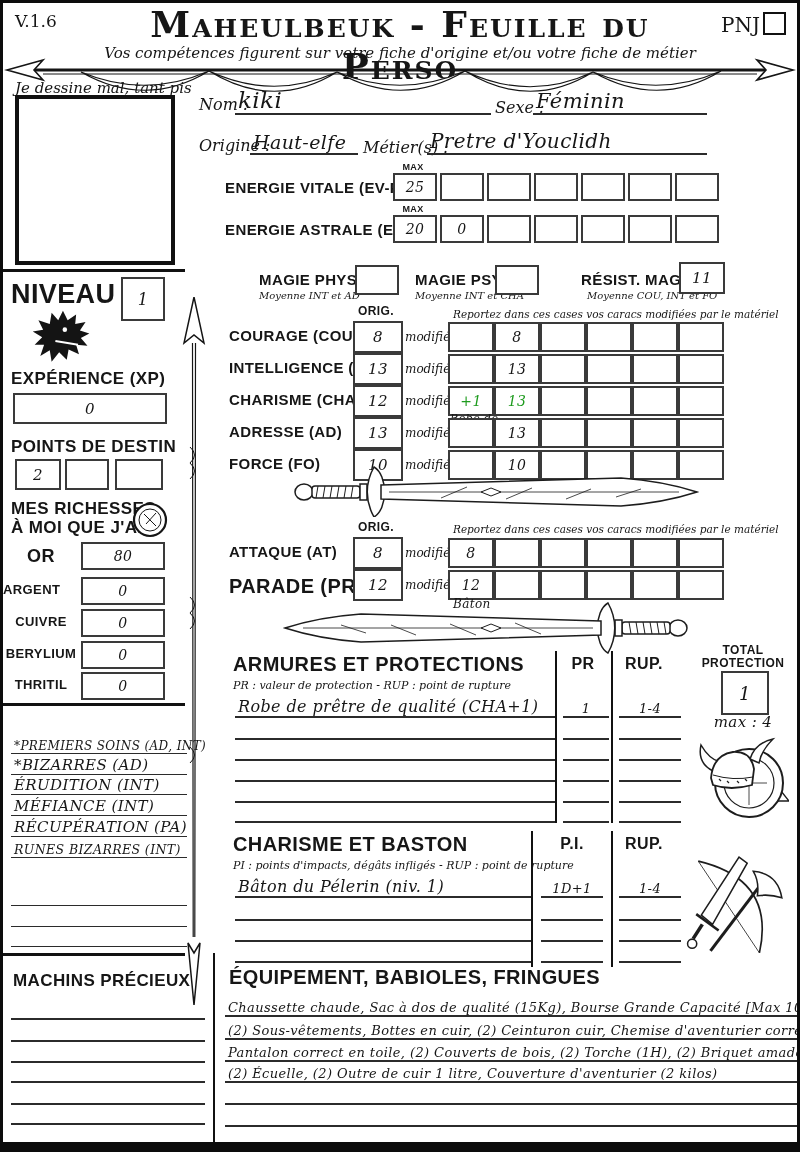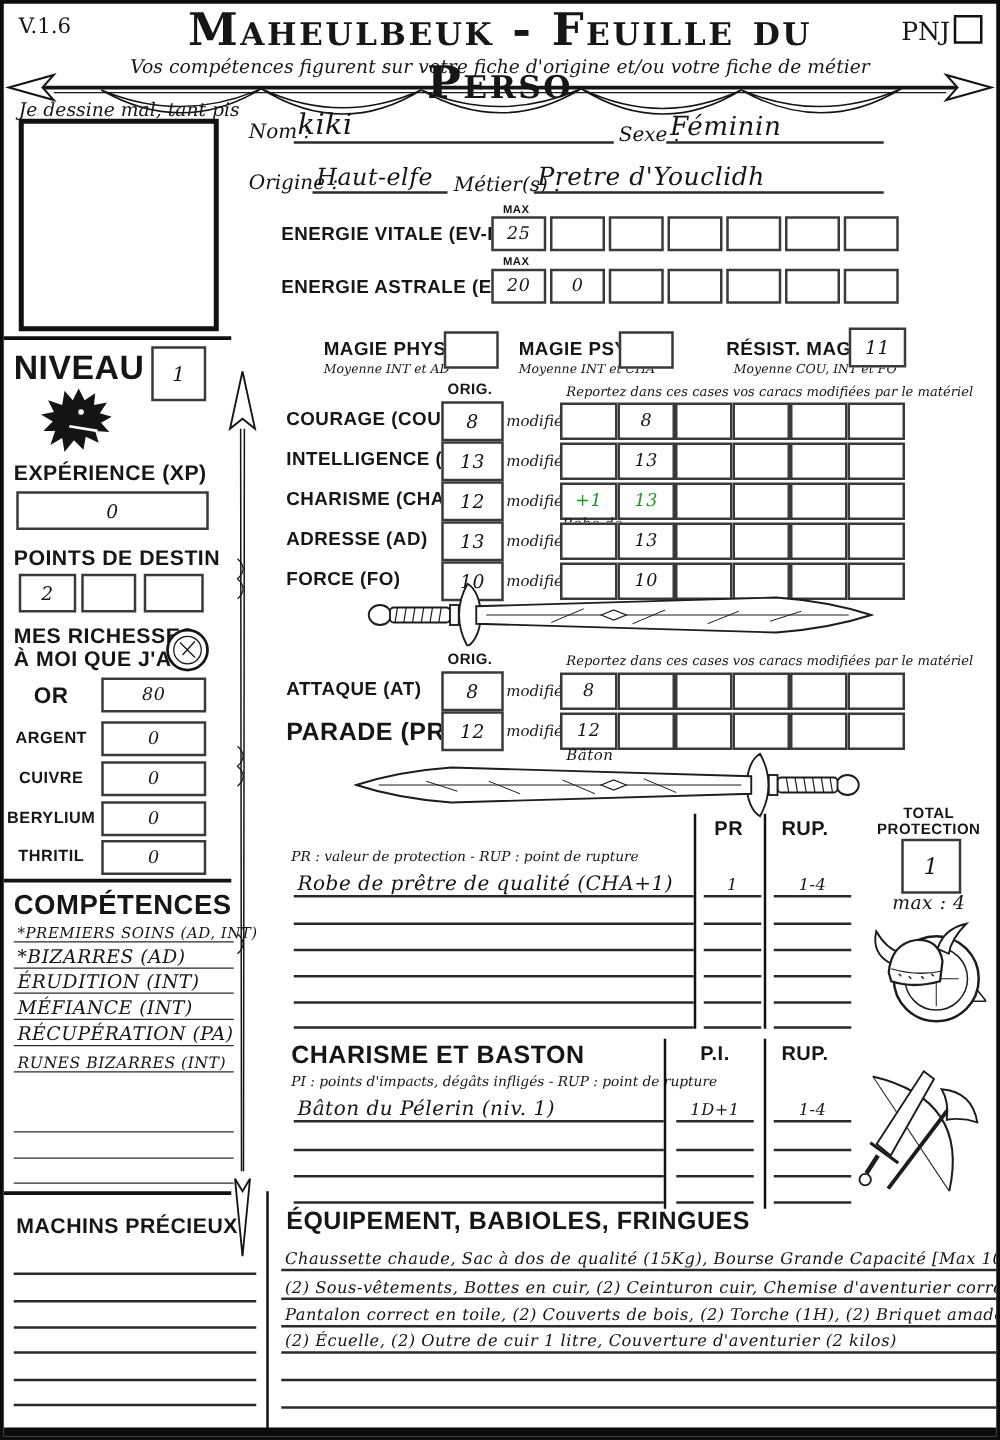--- a/index.html
+++ b/index.html
@@ -88,40 +88,39 @@
   <svg class="a" style="left:128px;top:498px" width="38" height="38" viewBox="0 0 38 38">
     <circle cx="19" cy="19" r="16" fill="#fff" stroke="#151515" stroke-width="2.2"></circle>
     <circle cx="19" cy="19" r="11" fill="none" stroke="#151515" stroke-width="1"></circle>
     <path d="M13 13 L25 25 M25 12 L15 23" stroke="#151515" stroke-width="1" fill="none"></path>
   </svg>
 
   <div class="a hd" style="left:0;top:543px;width:76px;text-align:center;font-size:18px">OR</div>
   <div class="box" style="left:78px;top:539px;width:80px;height:24px">
       <span class="hand" style="font-size:14px">80</span>
     </div>
-  <div class="a hd" style="left:0;top:579px;width:76px;text-align:center;font-size:13px">ARGENT</div>
+  <div class="a hd" style="left:0;top:579px;width:76px;font-size:13px">ARGENT</div>
   <div class="box" style="left:78px;top:574px;width:80px;height:24px">
       <span class="hand" style="font-size:14px">0</span>
     </div>
   <div class="a hd" style="left:0;top:611px;width:76px;text-align:center;font-size:13px">CUIVRE</div>
   <div class="box" style="left:78px;top:606px;width:80px;height:24px">
       <span class="hand" style="font-size:14px">0</span>
     </div>
   <div class="a hd" style="left:0;top:643px;width:76px;text-align:center;font-size:13px">BERYLIUM</div>
   <div class="box" style="left:78px;top:638px;width:80px;height:24px">
       <span class="hand" style="font-size:14px">0</span>
     </div>
   <div class="a hd" style="left:0;top:674px;width:76px;text-align:center;font-size:13px">THRITIL</div>
   <div class="box" style="left:78px;top:669px;width:80px;height:24px">
       <span class="hand" style="font-size:14px">0</span>
     </div>
 
   <div class="hline" style="left:0;top:700px;width:182px"></div>
 
-  <div class="a hd" style="left:8px;top:708px;font-size:22px">COMPÉTENCES</div>
   <div class="lfield" style="left:8px;top:730px;width:170px;height:20px;border-bottom-width:1.5px">
       <span class="hand" style="font-size:12px">*PREMIERS SOINS (AD, INT)</span>
     </div>
   <div class="lfield" style="left:8px;top:751px;width:170px;height:20px;border-bottom-width:1.5px">
       <span class="hand" style="font-size:15px">*BIZARRES (AD)</span>
     </div>
   <div class="lfield" style="left:8px;top:771px;width:170px;height:20px;border-bottom-width:1.5px">
       <span class="hand" style="font-size:15px">ÉRUDITION (INT)</span>
     </div>
   <div class="lfield" style="left:8px;top:792px;width:170px;height:20px;border-bottom-width:1.5px">
@@ -429,20 +428,21 @@
         <path d="M83 2 C 74 18 74 36 83 52 C 97 44 97 10 83 2 Z"></path>
         <path d="M90 20 L330 13 Q 372 16 406 27 Q 372 38 330 41 L90 34 Z"></path>
       </g>
       <path d="M27 21 L25 33 M34 21 L32 33 M41 21 L39 33 M48 21 L46 33 M55 21 L53 33 M62 21 L60 33" stroke="#1d1d1d" stroke-width="1" fill="none"></path>
       <path d="M98 27 L388 27" stroke="#1d1d1d" stroke-width="0.8" fill="none"></path>
       <path d="M150 33 L176 22 M215 34 L241 23 M275 34 L300 24 M325 32 L350 24" stroke="#1d1d1d" stroke-width="0.8" fill="none"></path>
       <path d="M190 27 l10 -4 l10 4 l-10 4 Z" fill="#fff" stroke="#1d1d1d" stroke-width="1"></path>
     </g>
   </svg>
 
+  <div class="a hd" style="left:230px;top:650px;font-size:20px">ARMURES ET PROTECTIONS</div>
   <div class="a scr" style="left:230px;top:676px;font-size:11px">PR : valeur de protection - RUP : point de rupture</div>
   <div class="vline" style="left:552px;top:648px;height:172px"></div>
   <div class="vline" style="left:608px;top:648px;height:172px"></div>
   <div class="a hd" style="left:554px;top:652px;width:52px;text-align:center;font-size:16px">PR</div>
   <div class="a hd" style="left:610px;top:652px;width:62px;text-align:center;font-size:16px">RUP.</div>
 
   <div class="lfield" style="left:232px;top:691px;width:314px;height:22px">
       <span class="hand" style="font-size:16px">Robe de prêtre de qualité (CHA+1)</span>
     </div>
   <div class="lfield cfield" style="left:560px;top:691px;width:40px;height:22px">

